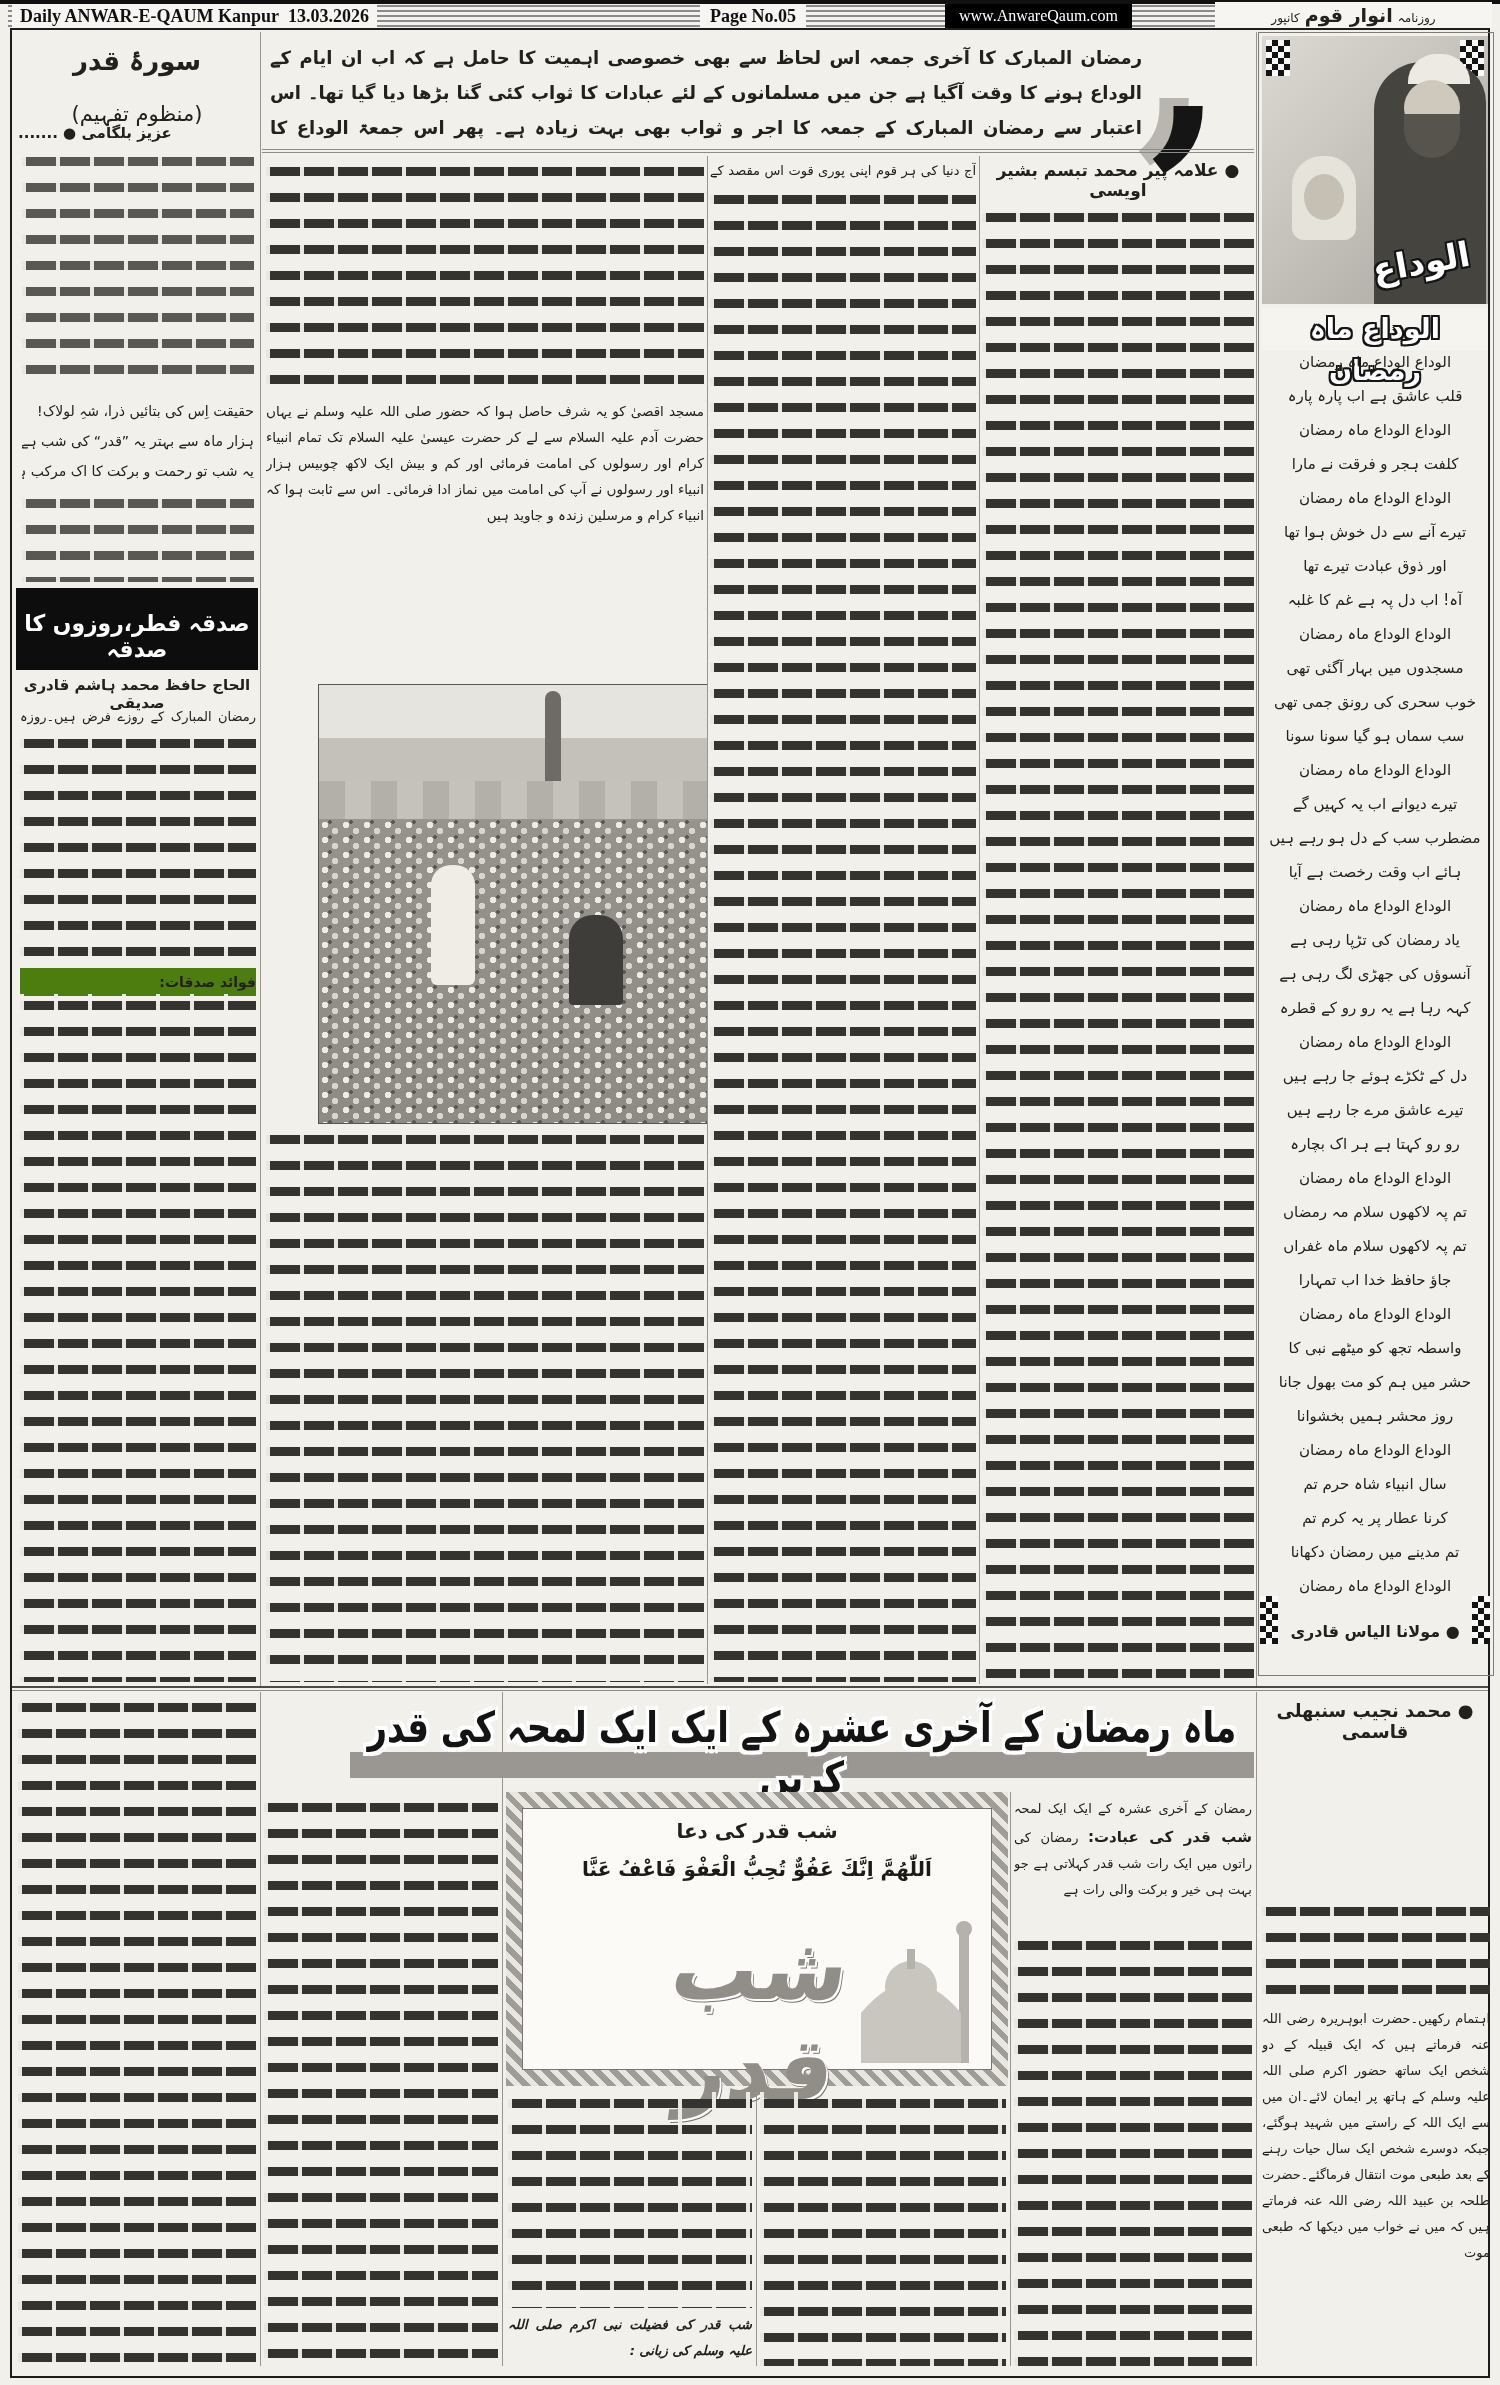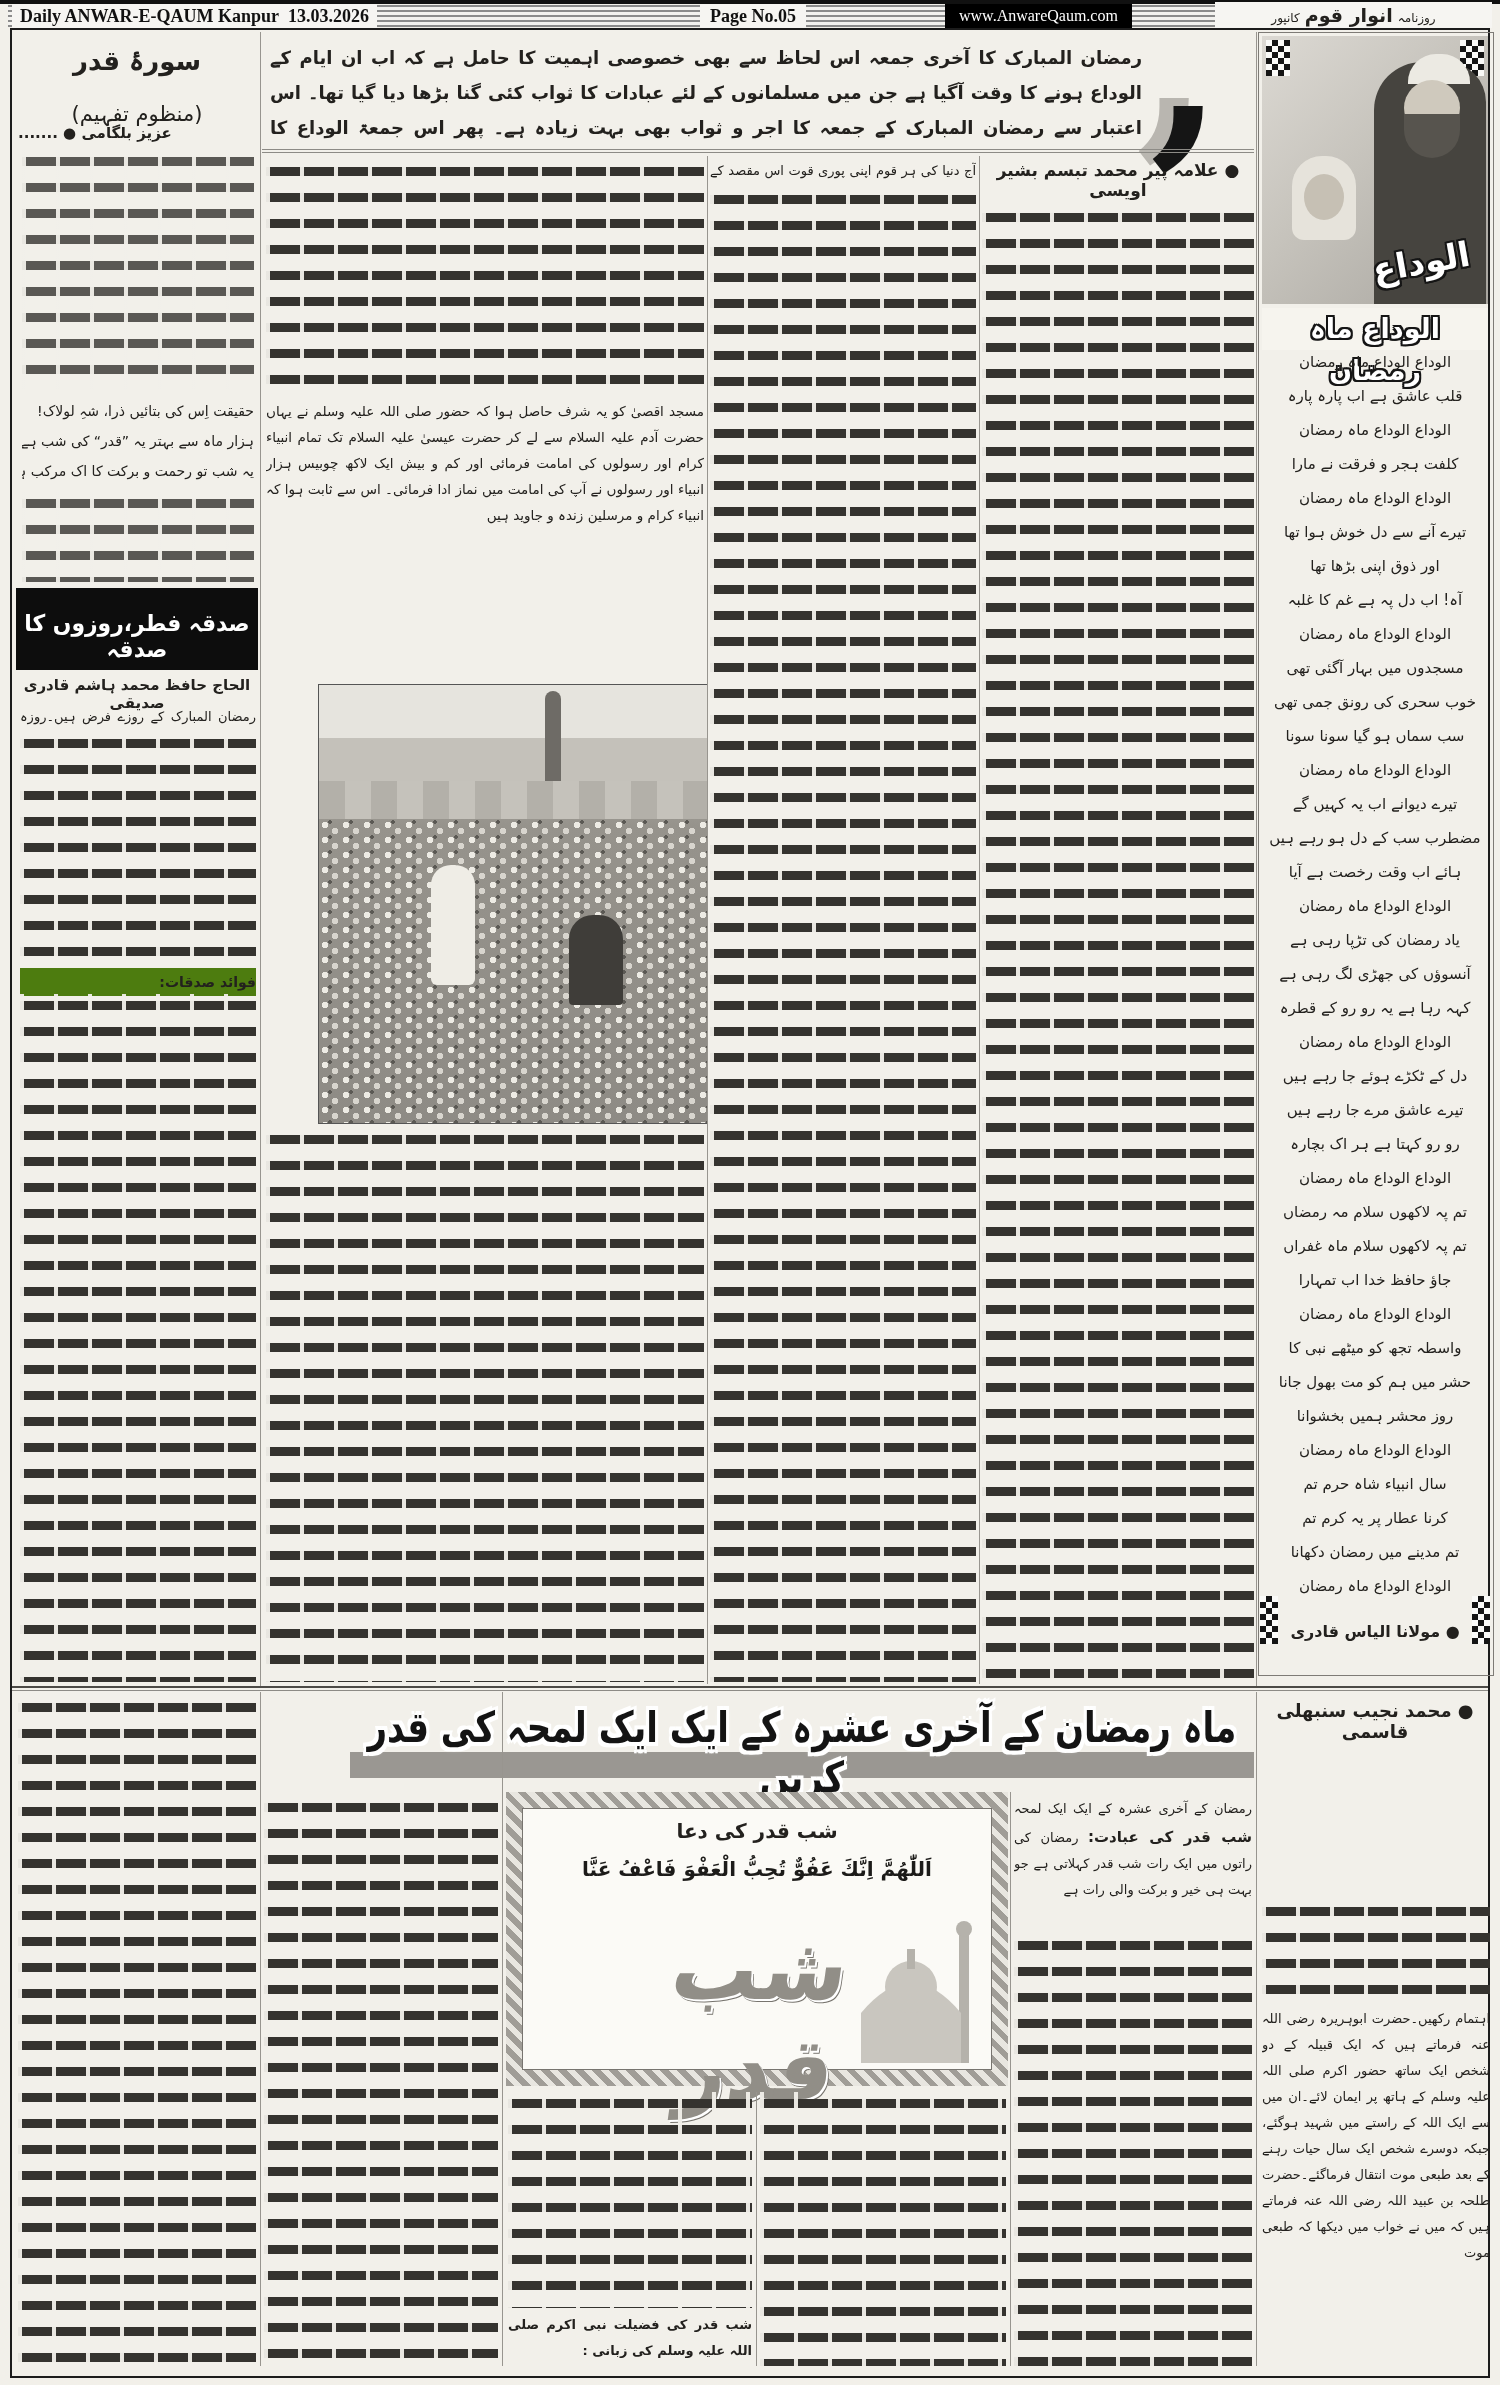--- a/index.html
+++ b/index.html
@@ -114,21 +114,21 @@
     <div class="abs u b hollow" style="left:96px;top:206px;width:126px;font-size:34px;transform:rotate(-10deg);text-align:center;" dir="rtl">الوداع</div>
   </div>
   <div class="abs u b c hollow" style="left:1262px;top:308px;width:226px;height:42px;line-height:42px;font-size:27px;background:#f6f4ee;" dir="rtl">الوداع ماہ رمضان</div>
   <div class="abs u" style="left:1266px;top:345px;width:218px;font-size:15px;" dir="rtl">
       <div class="poemline u" dir="rtl">الوداع الوداع ماہ رمضان</div>
       <div class="poemline u" dir="rtl">قلب عاشق ہے اب پارہ پارہ</div>
       <div class="poemline u" dir="rtl">الوداع الوداع ماہ رمضان</div>
       <div class="poemline u" dir="rtl">کلفت ہجر و فرقت نے مارا</div>
       <div class="poemline u" dir="rtl">الوداع الوداع ماہ رمضان</div>
       <div class="poemline u" dir="rtl">تیرے آنے سے دل خوش ہوا تھا</div>
-      <div class="poemline u" dir="rtl">اور ذوق اپنی بڑھا تھا</div>
+      <div class="poemline u" dir="rtl">اور ذوق عبادت تیرے تھا</div>
       <div class="poemline u" dir="rtl">آہ! اب دل پہ ہے غم کا غلبہ</div>
       <div class="poemline u" dir="rtl">الوداع الوداع ماہ رمضان</div>
       <div class="poemline u" dir="rtl">مسجدوں میں بہار آگئی تھی</div>
       <div class="poemline u" dir="rtl">خوب سحری کی رونق جمی تھی</div>
       <div class="poemline u" dir="rtl">سب سماں ہو گیا سونا سونا</div>
       <div class="poemline u" dir="rtl">الوداع الوداع ماہ رمضان</div>
       <div class="poemline u" dir="rtl">تیرے دیوانے اب یہ کہیں گے</div>
       <div class="poemline u" dir="rtl">مضطرب سب کے دل ہو رہے ہیں</div>
       <div class="poemline u" dir="rtl">ہائے اب وقت رخصت ہے آیا</div>
       <div class="poemline u" dir="rtl">الوداع الوداع ماہ رمضان</div>
@@ -187,21 +187,21 @@
   </div>
 
   <div class="abs u j" style="left:1014px;top:1796px;width:238px;height:28px;font-size:13px;line-height:26px;overflow:hidden;" dir="rtl">رمضان کے آخری عشرہ کے ایک ایک لمحہ کی قدر کریں۔</div>
   <div class="abs u j" style="left:1014px;top:1824px;width:238px;height:106px;font-size:13px;line-height:26px;overflow:hidden;" dir="rtl">
     <span class="b" style="font-size:15px;">شب قدر کی عبادت:</span>
     <span>رمضان کی راتوں میں ایک رات شب قدر کہلاتی ہے جو بہت ہی خیر و برکت والی رات ہے</span>
   </div>
   <div class="abs greek" style="left:1014px;top:1934px;width:238px;height:432px;"></div>
 
   <div class="abs greek" style="left:508px;top:2092px;width:244px;height:216px;"></div>
-  <div class="abs u b j" style="left:508px;top:2312px;width:244px;height:54px;font-size:13px;line-height:26px;background:#f2f0ea;overflow:hidden;" dir="rtl">شب قدر کی فضیلت نبی اکرم صلی اللہ علیہ وسلم کی زبانی :</div>
+  <div class="abs u b j" style="left:508px;top:2312px;width:244px;height:54px;font-size:13px;line-height:26px;background:#f2f0ea;overflow:hidden;font-style:italic;" dir="rtl">شب قدر کی فضیلت نبی اکرم صلی اللہ علیہ وسلم کی زبانی :</div>
   <div class="abs greek" style="left:760px;top:2092px;width:246px;height:274px;"></div>
 
   <div class="abs u b c" style="left:1260px;top:1700px;width:230px;font-size:18px;" dir="rtl">● محمد نجیب سنبھلی قاسمی</div>
   <div class="abs greek" style="left:1262px;top:1900px;width:228px;height:104px;"></div>
   <div class="abs u j" style="left:1262px;top:2006px;width:228px;height:360px;font-size:13px;line-height:26px;overflow:hidden;" dir="rtl">اہتمام رکھیں۔حضرت ابوہریرہ رضی اللہ عنہ فرماتے ہیں کہ ایک قبیلہ کے دو شخص ایک ساتھ حضور اکرم صلی اللہ علیہ وسلم کے ہاتھ پر ایمان لائے۔ان میں سے ایک اللہ کے راستے میں شہید ہوگئے، جبکہ دوسرے شخص ایک سال حیات رہنے کے بعد طبعی موت انتقال فرماگئے۔حضرت طلحہ بن عبید اللہ رضی اللہ عنہ فرماتے ہیں کہ میں نے خواب میں دیکھا کہ طبعی موت</div>
 
   <div class="abs vline" style="left:260px;top:1692px;height:674px;"></div>
   <div class="abs vline" style="left:502px;top:1692px;height:674px;"></div>
   <div class="abs vline" style="left:756px;top:2092px;height:274px;"></div>
   <div class="abs vline" style="left:1010px;top:1792px;height:574px;"></div>

